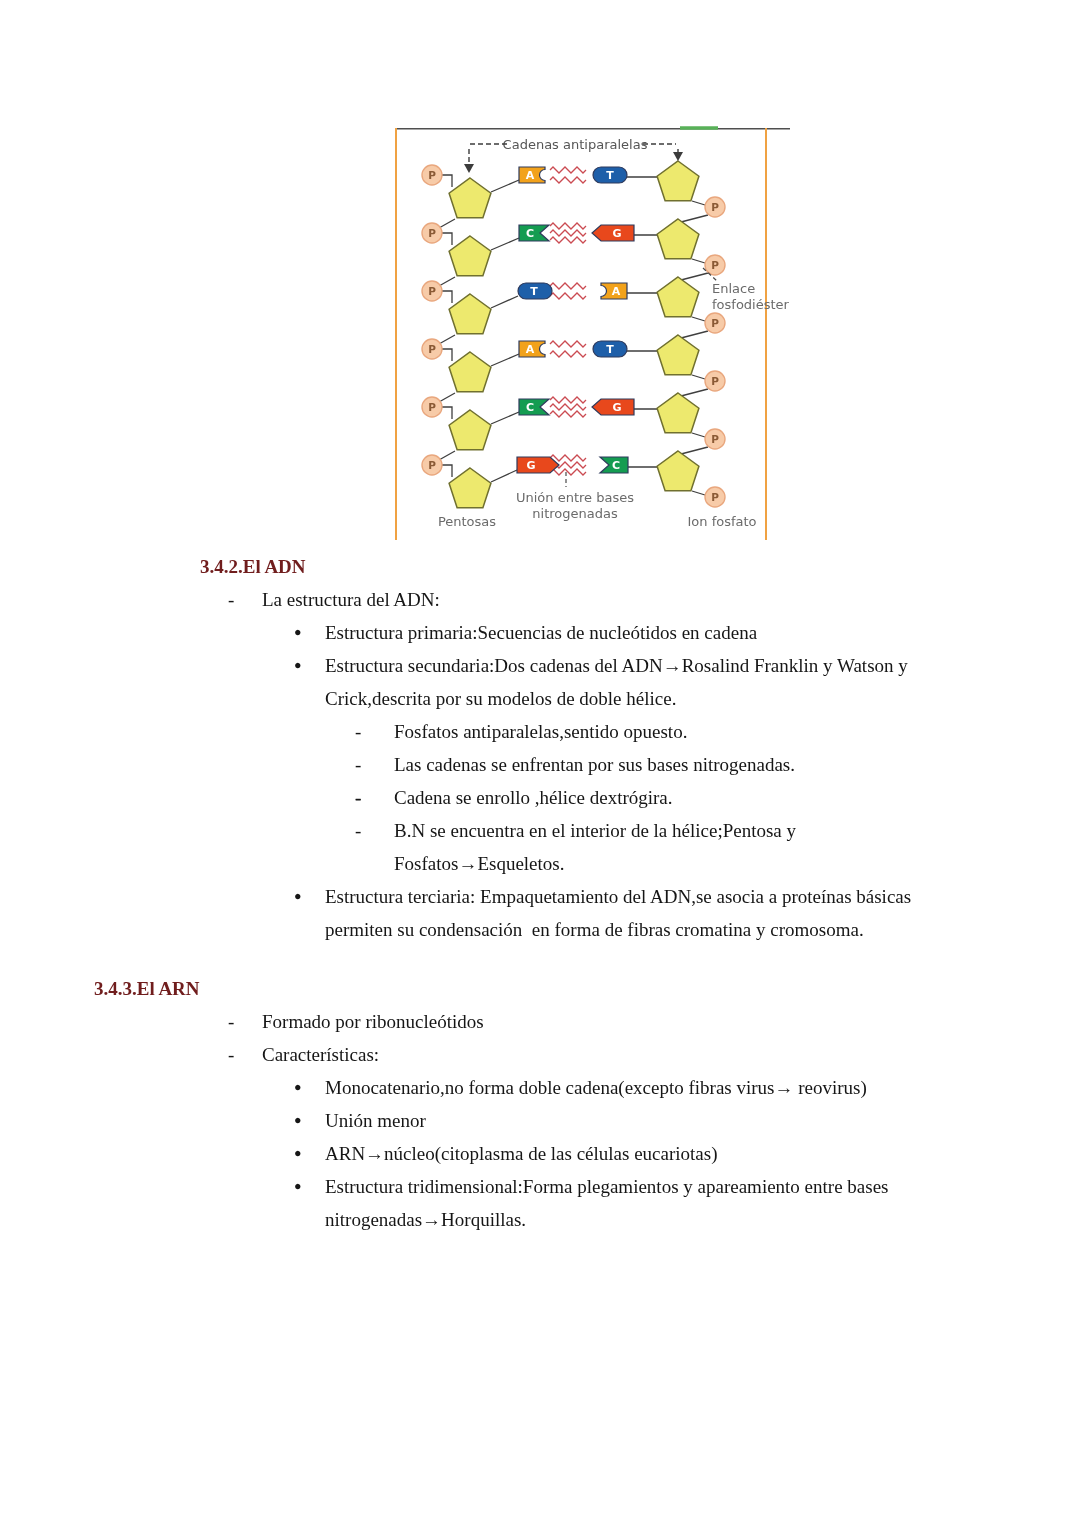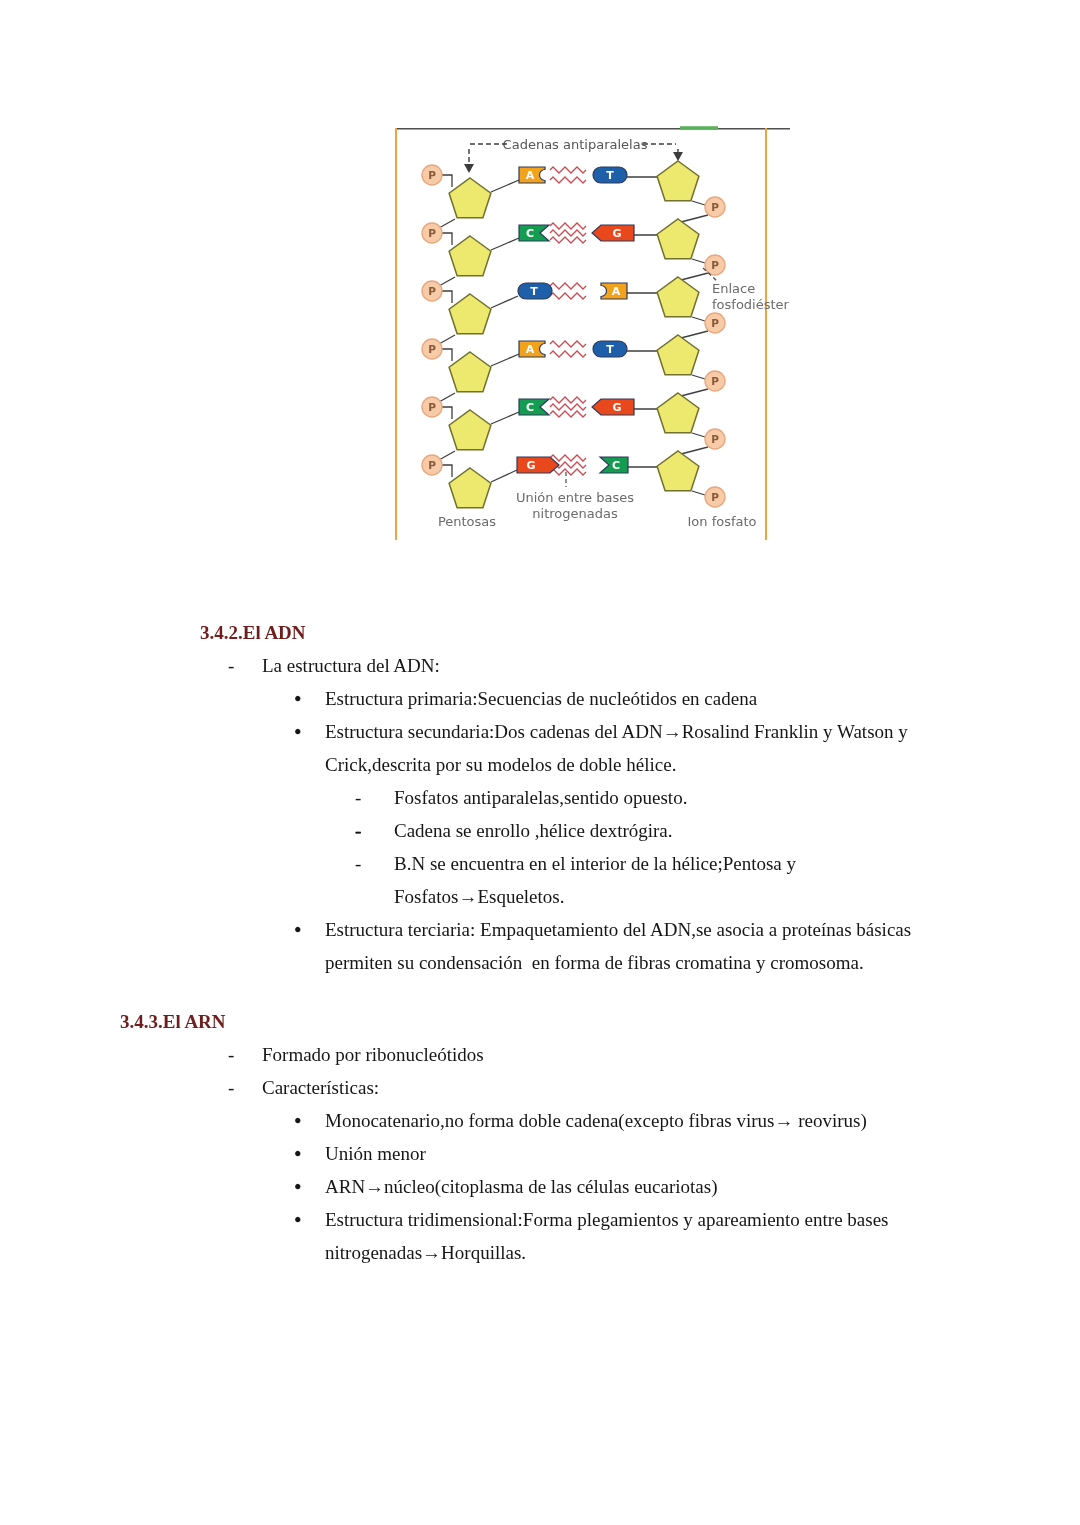--- a/index.html
+++ b/index.html
@@ -11,24 +11,24 @@
   .figsvg{position:absolute;left:390px;top:122px}
   .figsvg text{font-family:"DejaVu Sans",sans-serif}
   .figcap{font-size:13px;fill:#565656}
   .figlab{font-size:13px;fill:#6b6b6b}
   .bl{font-size:11px;font-weight:700;fill:#ffffff}
   .bb{fill:none;stroke:#3f3f3f;stroke-width:1.3}
   .dashln{stroke:#3c3c3c;stroke-width:1.4;stroke-dasharray:5 3;fill:none}
   .ptr{stroke:#4a4a4a;stroke-width:1.2;stroke-dasharray:4 3;fill:none}
   .arrowhead{fill:#3c3c3c}
   
-  .doc{position:absolute;top:616px;left:0;width:100%;font-size:19px;line-height:33px}
+  .doc{position:absolute;top:550px;left:0;width:100%;font-size:19px;line-height:33px}
   .hd{font-size:19px;font-weight:700;color:#701d1d;margin:0;line-height:33px}
   .hd-adn{margin-left:200px}
-  .hd-arn{margin-left:120px;margin-top:26px}
+  .hd-arn{margin-left:94px;margin-top:26px}
   .row{position:relative;box-sizing:border-box}
   .l1{padding-left:262px}
   .l2{padding-left:325px;width:945px}
   .l3{padding-left:394px;width:862px}
   .marker{position:absolute;top:0;line-height:33px}
   .l1 .marker{left:228px}
   .l2 .marker{left:294px;font-size:12.5px}
   .l3 .marker{left:355px}
   .txt{white-space:pre-wrap}
   .txt b{font-weight:400}
@@ -196,20 +196,21 @@
     <span class="marker">●</span>
     <span class="txt"><b>Estructura secundaria:</b><span>Dos cadenas del ADN→Rosalind Franklin y Watson y Crick,descrita por su modelos de doble hélice.</span></span>
   </div>
 
   <div class="row l3">
     <span class="marker">-</span>
     <span class="txt">Fosfatos antiparalelas,sentido opuesto.</span>
   </div>
   <div class="row l3">
     <span class="marker">-</span>
+    <span class="txt">Las cadenas se enfrentan por sus bases nitrogenadas.</span>
   </div>
   <div class="row l3">
     <span class="marker">-</span>
   </div>
   <div class="row l3">
     <span class="marker">-</span>
     <span class="txt">Cadena se enrollo ,hélice dextrógira.</span>
   </div>
   <div class="row l3">
     <span class="marker">-</span>

